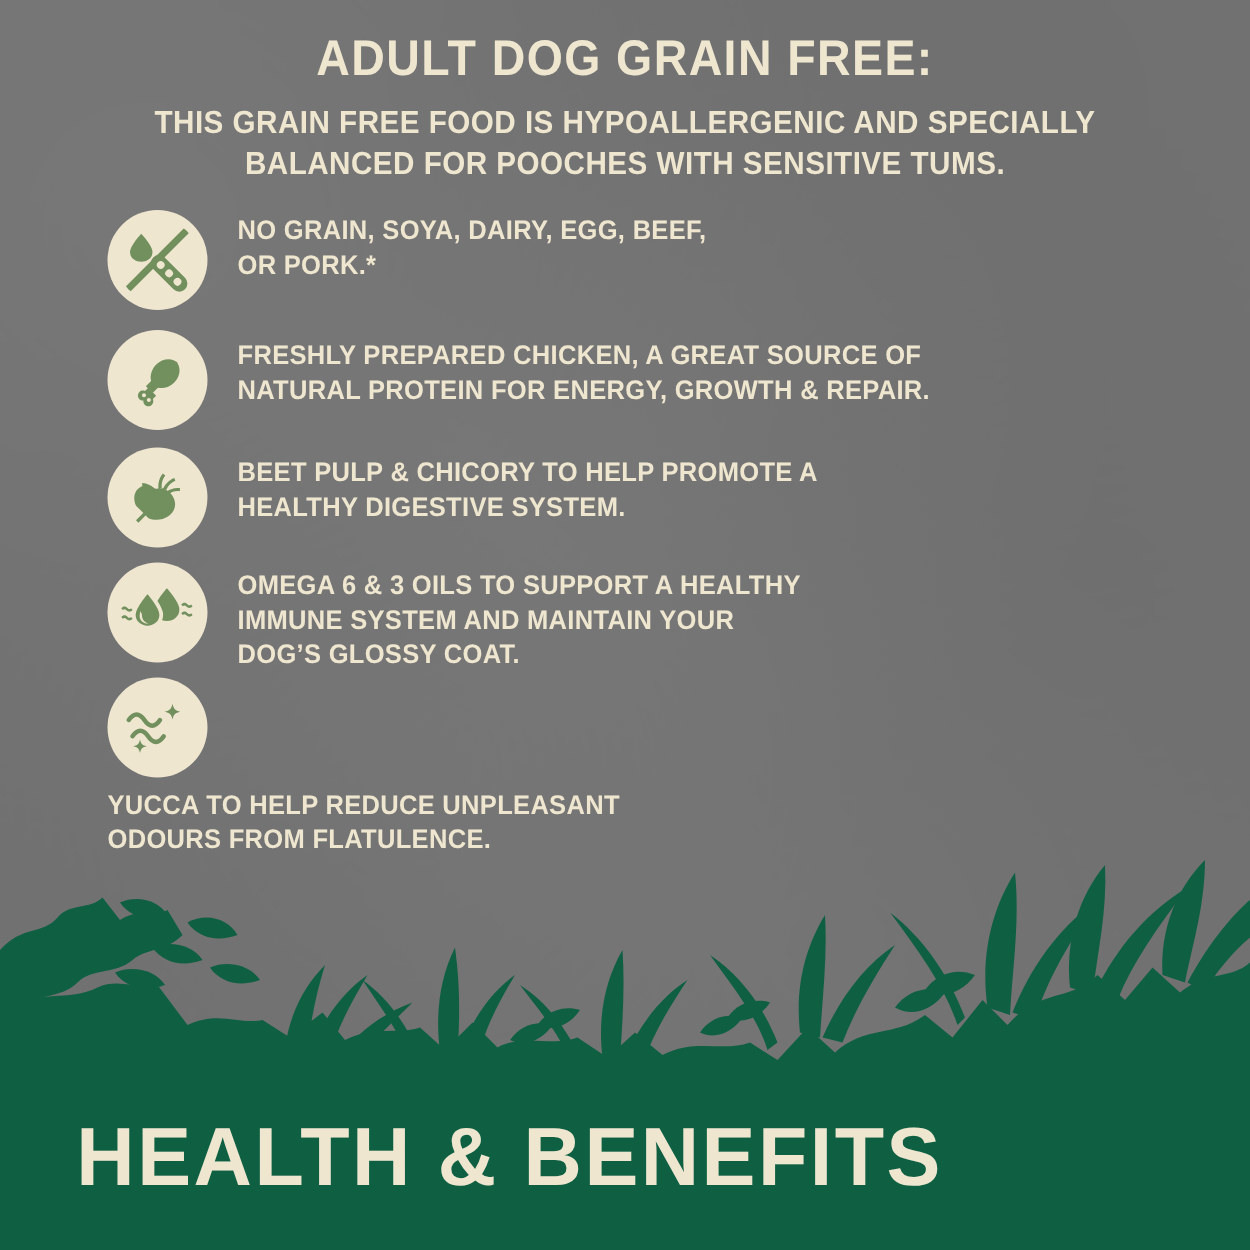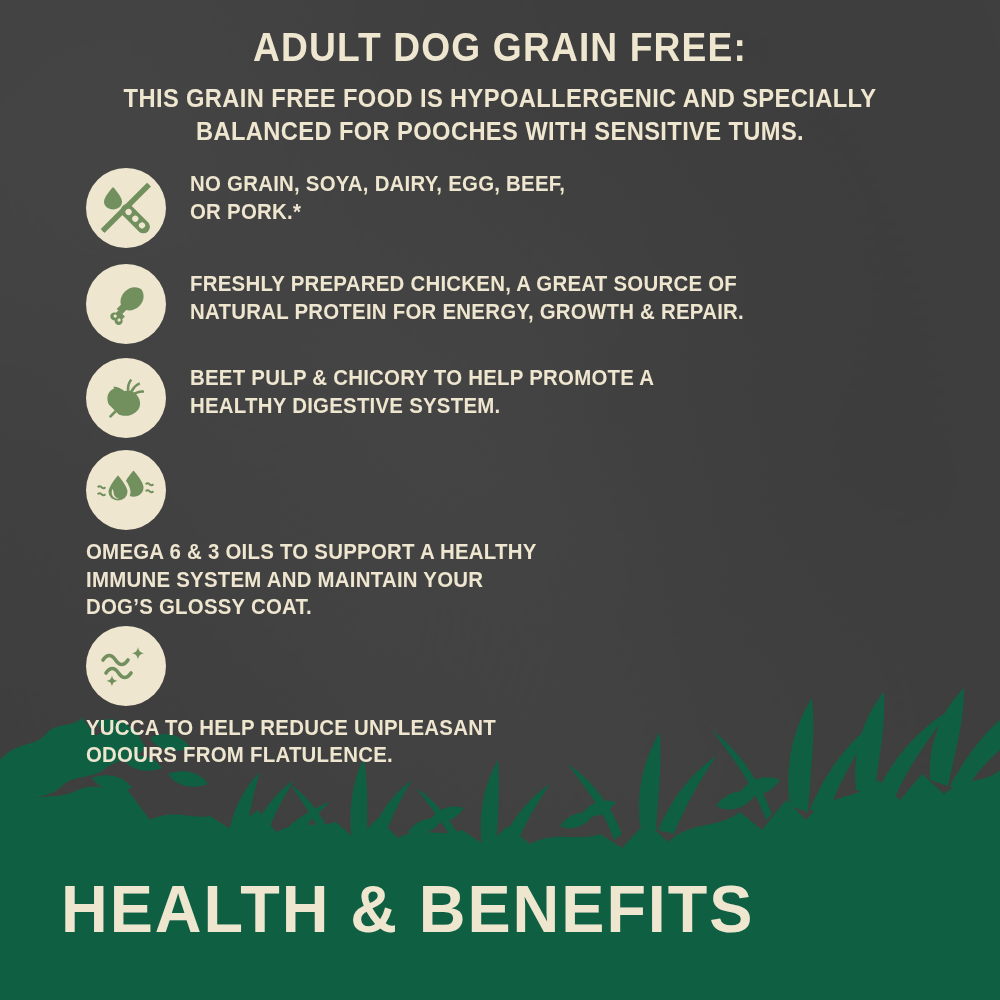--- a/index.html
+++ b/index.html
@@ -5,21 +5,21 @@
   html, body {
     margin: 0;
     padding: 0;
     background: #6f8d5c;
   }
   #page {
     position: relative;
     width: 1000px;
     height: 1000px;
     overflow: hidden;
-    background: #404040;
+    background: #737373;
     font-family: "Liberation Sans", sans-serif;
     -webkit-font-smoothing: antialiased;
   }
 
   
   #texture {
     position: absolute;
     inset: 0;
     pointer-events: none;
     z-index: 3;
@@ -102,21 +102,21 @@
     transform: scaleX(.95);
     transform-origin: left center;
     white-space: pre-line;
   }
 
   
   .row-0 { margin-top: 0px;  margin-bottom: 12px; }
   .row-1 { margin-bottom: 14px; }
   .row-2 { margin-bottom: 8px; }
   .row-3 { margin-bottom: 4px; }
-  .row-4 { margin-bottom: 2px; flex-direction: column; }
+  .row-4 { margin-bottom: 2px; }
   .row-5 { margin-bottom: 0; flex-direction: column; }
 
   .row-0 .benefit-icon { margin-top: 2px; }
   .row-1 .benefit-icon { margin-top: 6px; }
   .row-2 .benefit-icon { margin-top: 2px; }
   .row-3 .benefit-icon { margin-top: 2px; }
   .row-4 .benefit-icon { margin-top: 4px; }
   .row-5 .benefit-icon { margin-top: 2px; }
 
   
@@ -126,21 +126,21 @@
     bottom: 0;
     width: 1000px;
     height: 330px;
     z-index: 4;
   }
   #grass svg { display: block; width: 1000px; height: 330px; }
 
   #footer {
     position: absolute;
     left: 0;
-    bottom: 16px;
+    bottom: 0;
     width: 816px;
     height: 150px;
     z-index: 6;
     display: flex;
     align-items: center;
     justify-content: center;
     text-align: center;
   }
   #footer-title {
     color: #efe6d0;

